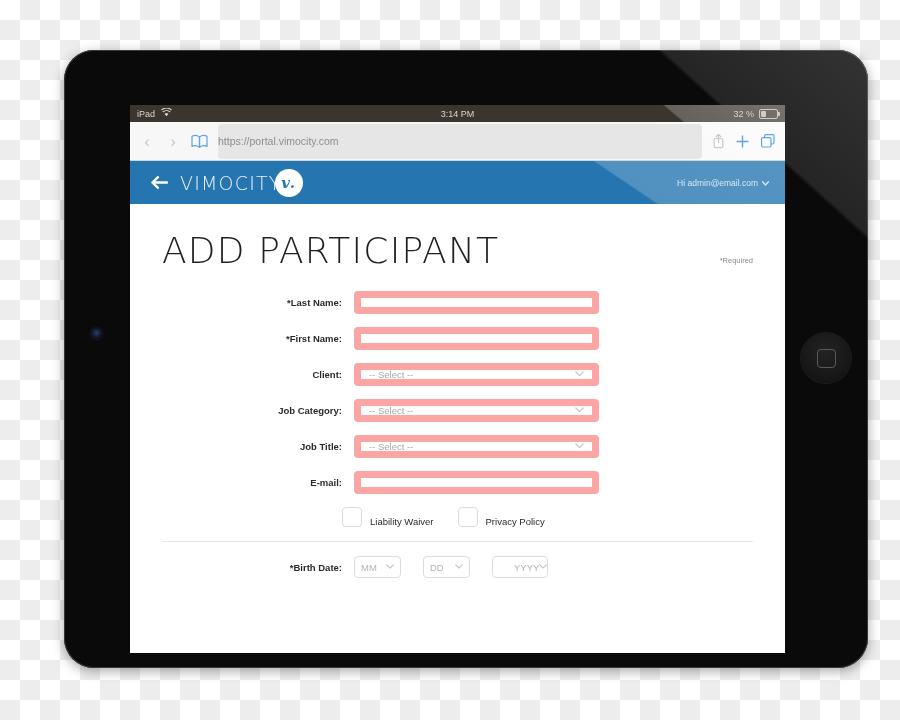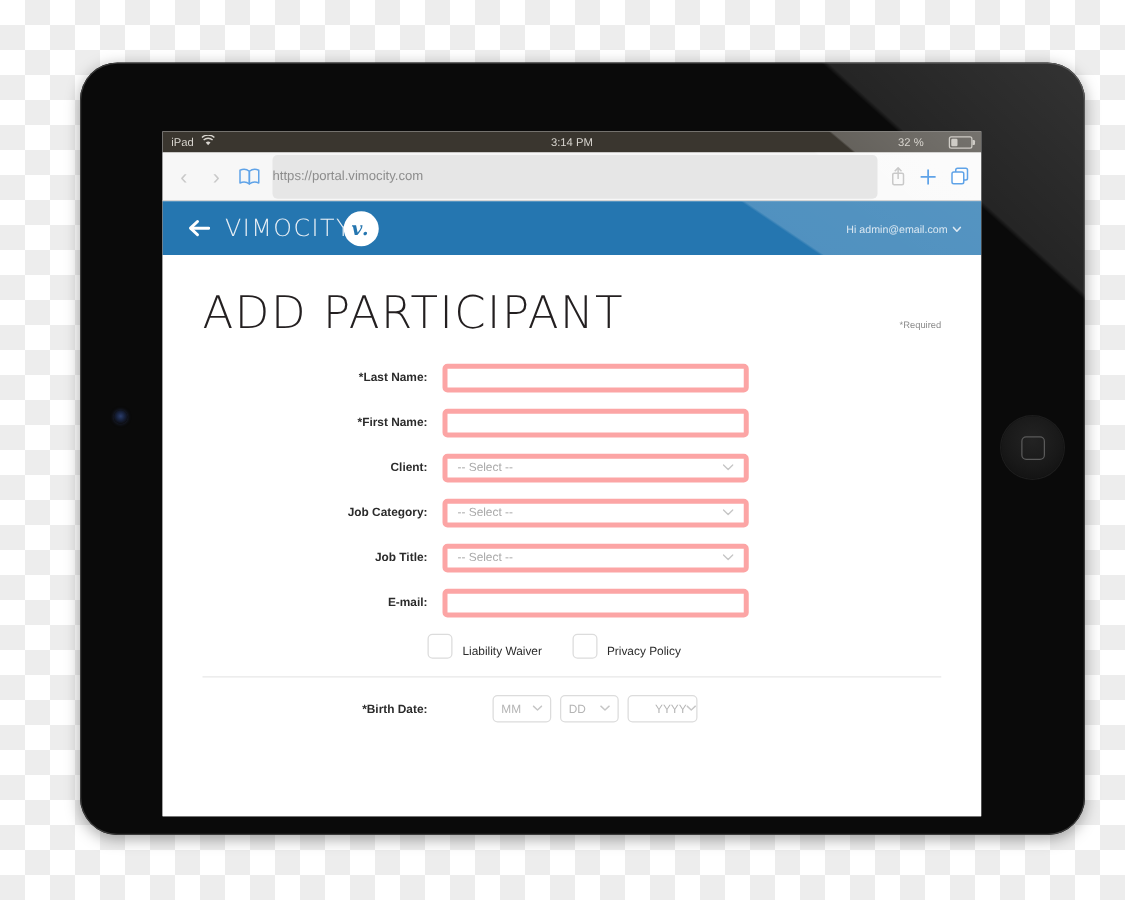--- a/index.html
+++ b/index.html
@@ -83,21 +83,21 @@
     overflow: hidden;
   }
   #status-bar .sb-gloss {
     position: absolute; top: 0; right: 0;
     width: 230px; height: 17px;
     background: linear-gradient(220deg, rgba(255,255,255,0.30) 0%, rgba(255,255,255,0.22) 48%, rgba(255,255,255,0) 49%);
     pointer-events: none;
   }
   .sb-left { display: flex; align-items: center; gap: 6px; z-index:2;}
   .sb-center { position:absolute; left:0; right:0; text-align:center; font-size:9px; z-index:2;}
-  .sb-right { margin-left: auto; display: flex; align-items: center; gap: 20px; z-index:2;}
+  .sb-right { margin-left: auto; display: flex; align-items: center; gap: 5px; z-index:2;}
   .wifi-icon { display: inline-block; }
   .battery-shell {
     width: 17px; height: 8px;
     border: 1px solid #cfccc6;
     border-radius: 2px;
     position: relative;
     display: inline-block;
   }
   .battery-shell::after {
     content:""; position:absolute; right:-3px; top:2px;
@@ -217,21 +217,21 @@
     width: 180px;
     text-align: right;
     padding-right: 12px;
     font-size: 9.5px;
     color: #2b2b2b;
     font-weight: bold;
   }
   .field-control {
     width: 245px;
     height: 23px;
-    border: 4px solid #fca5a5;
+    border: 7px solid #fca5a5;
     border-radius: 4px;
     background: #fff;
     display: flex; align-items: center;
     padding: 0 8px;
     box-sizing: border-box;
     font-size: 9.5px;
     color: #a8a8a8;
     gap: 17px;
   }
   .field-control.select { justify-content: space-between; }
@@ -256,21 +256,21 @@
   .cb-label {
     font-size: 9.5px; color: #2b2b2b;
     margin-right: 16px;
   }
 
   #divider {
     height: 1px; background: #e8e8e8;
     margin: 8px 0 14px 0;
   }
 
-  .date-group { display: flex; gap: 7px; margin-left: 40px; }
+  .date-group { display: flex; gap: 22px; }
   .date-sel {
     width: 47px; height: 22px;
     border: 1px solid #dcdcdc;
     border-radius: 4px;
     background: #fff;
     display:flex; align-items:center; justify-content:space-between;
     padding: 0 6px;
     box-sizing: border-box;
     font-size: 9.5px;
     color: #b5b5b5;

